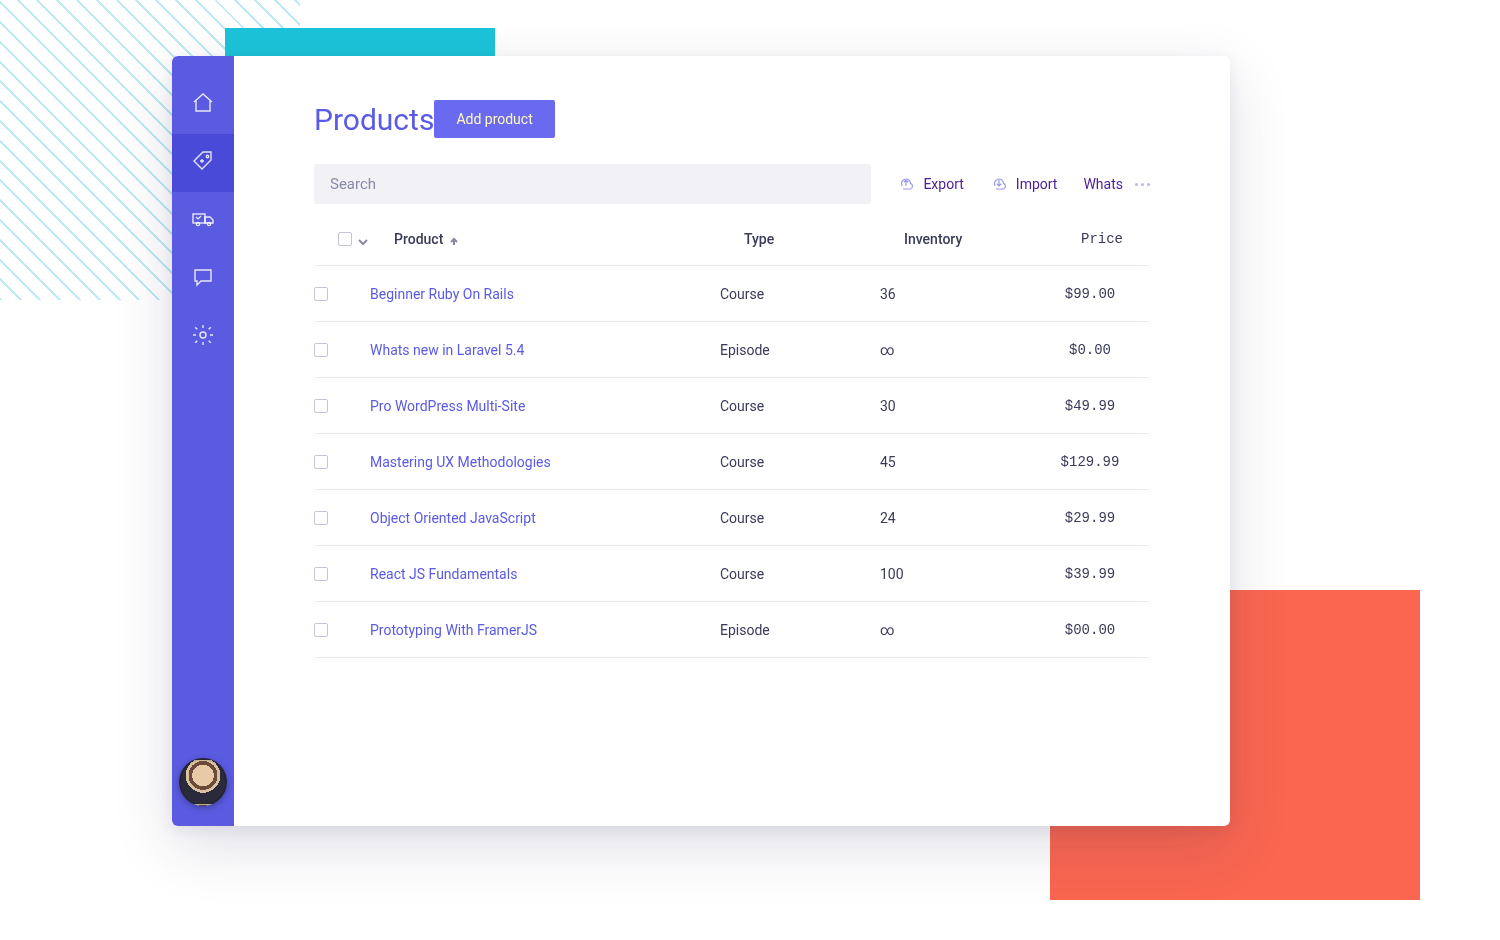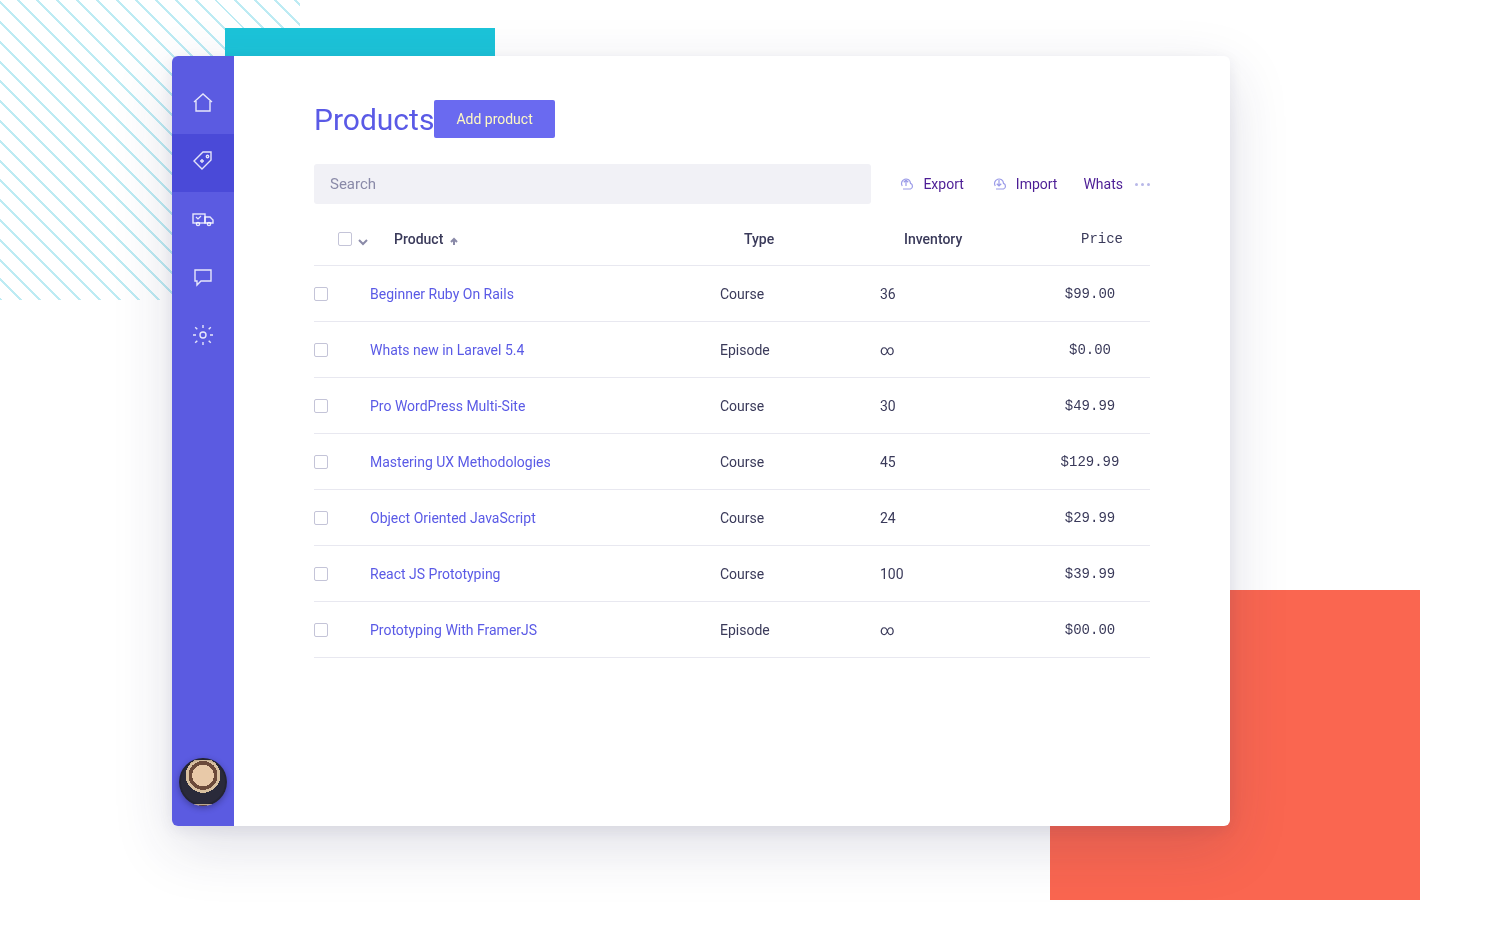--- a/index.html
+++ b/index.html
@@ -253,21 +253,21 @@
             </div>
             <div class="td-name">Object Oriented JavaScript</div>
             <div class="td-type">Course</div>
             <div class="td-inventory">24</div>
             <div class="td-price">$29.99</div>
           </div>
           <div class="trow">
             <div class="td-checkbox">
               <span class="chk"></span>
             </div>
-            <div class="td-name">React JS Prototyping</div>
+            <div class="td-name">React JS Fundamentals</div>
             <div class="td-type">Course</div>
             <div class="td-inventory">100</div>
             <div class="td-price">$39.99</div>
           </div>
           <div class="trow">
             <div class="td-checkbox">
               <span class="chk"></span>
             </div>
             <div class="td-name">Prototyping With FramerJS</div>
             <div class="td-type">Episode</div>

